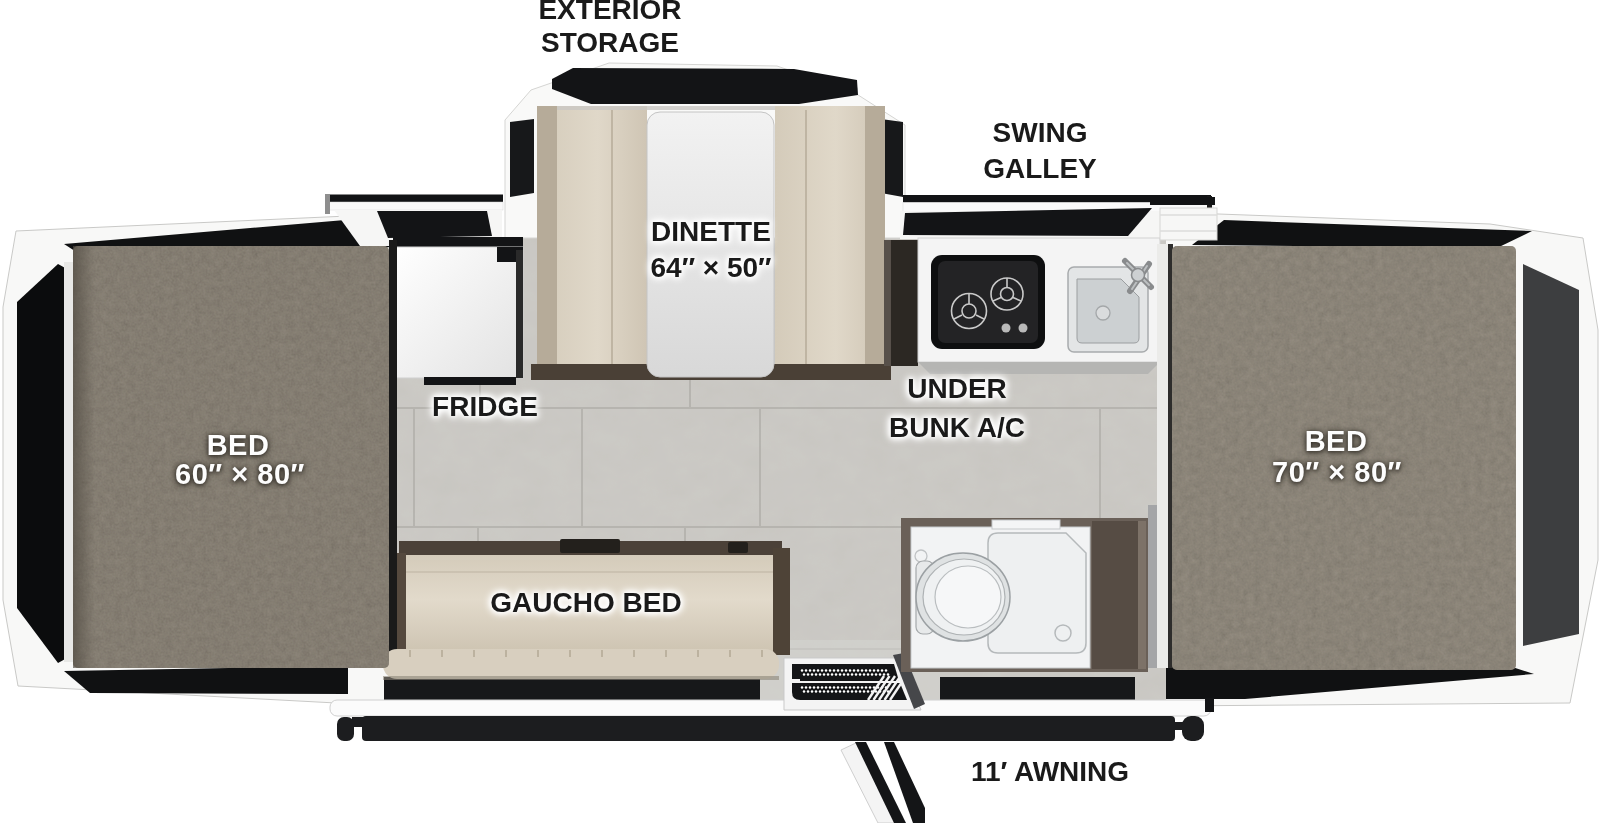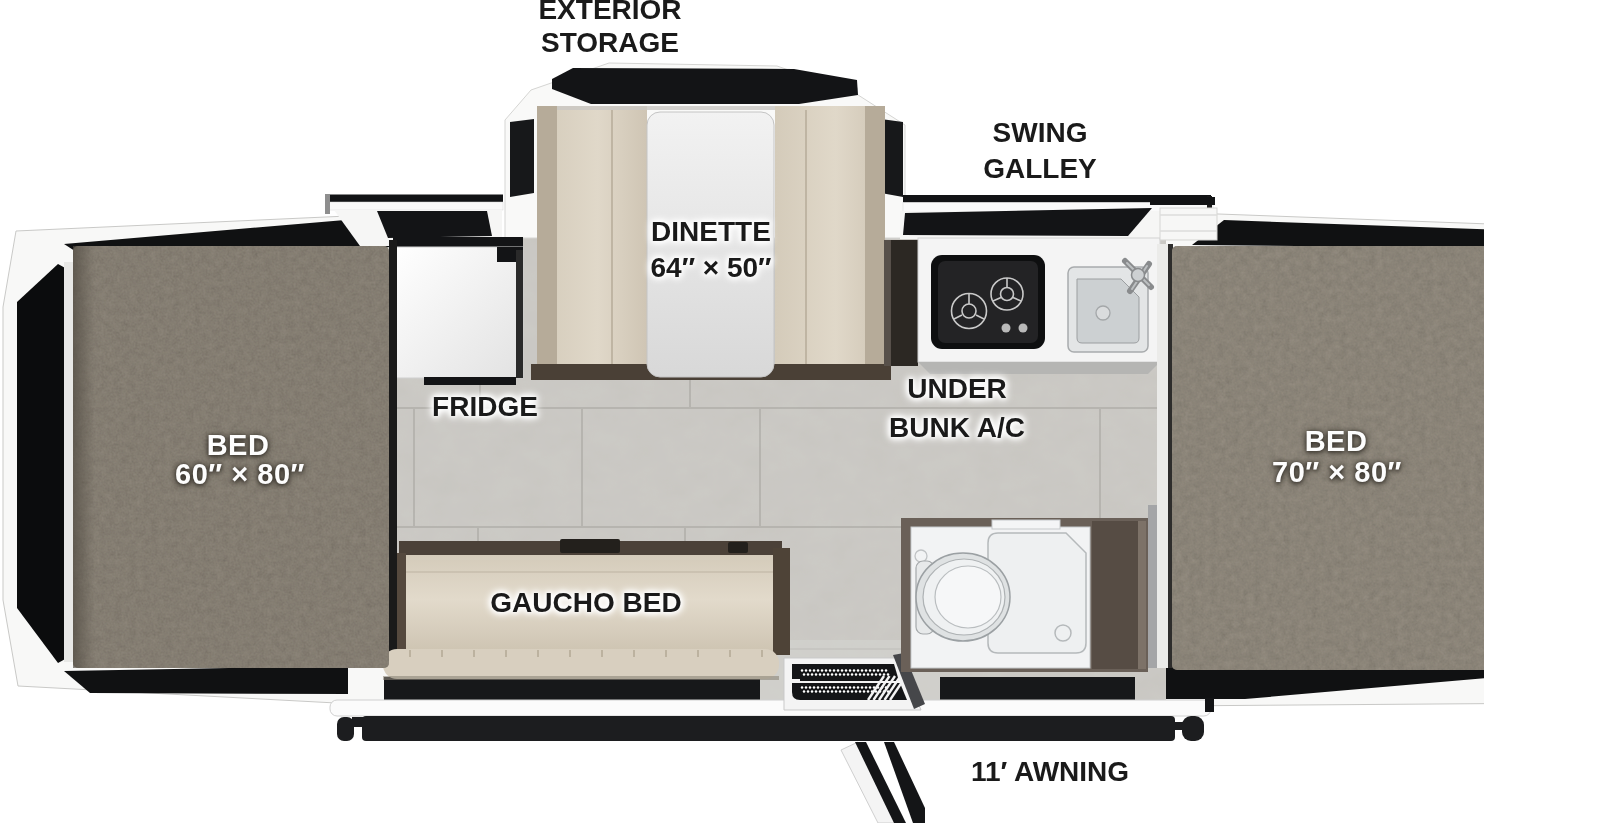--- a/index.html
+++ b/index.html
@@ -1,16 +1,16 @@
 <!DOCTYPE html>
 <html><head>
 <meta charset="utf-8">
 <style>
   html,body{margin:0;padding:0;background:#fff;}
-  .wrap{width:1484px;height:823px;position:relative;overflow:hidden;background:#fff;}
+  .wrap{width:1600px;height:823px;position:relative;overflow:hidden;background:#fff;}
   text{font-family:"Liberation Sans", sans-serif;font-weight:bold;}
   .lbl{font-size:28px;fill:#1a1a1a;letter-spacing:0px;}
   .glow{filter:drop-shadow(0 0 2px #fff) drop-shadow(0 0 3px #fff) drop-shadow(0 0 3px rgba(255,255,255,.9));}
   .wlbl{font-size:29px;fill:#fdfdfd;letter-spacing:.5px;filter:drop-shadow(0 1px 2px rgba(40,36,30,.9)) drop-shadow(0 0 3px rgba(40,36,30,.55));}
 </style>
 </head>
 <body>
 <div class="wrap">
 <svg width="1600" height="823" viewBox="0 0 1600 823">
 <defs>

